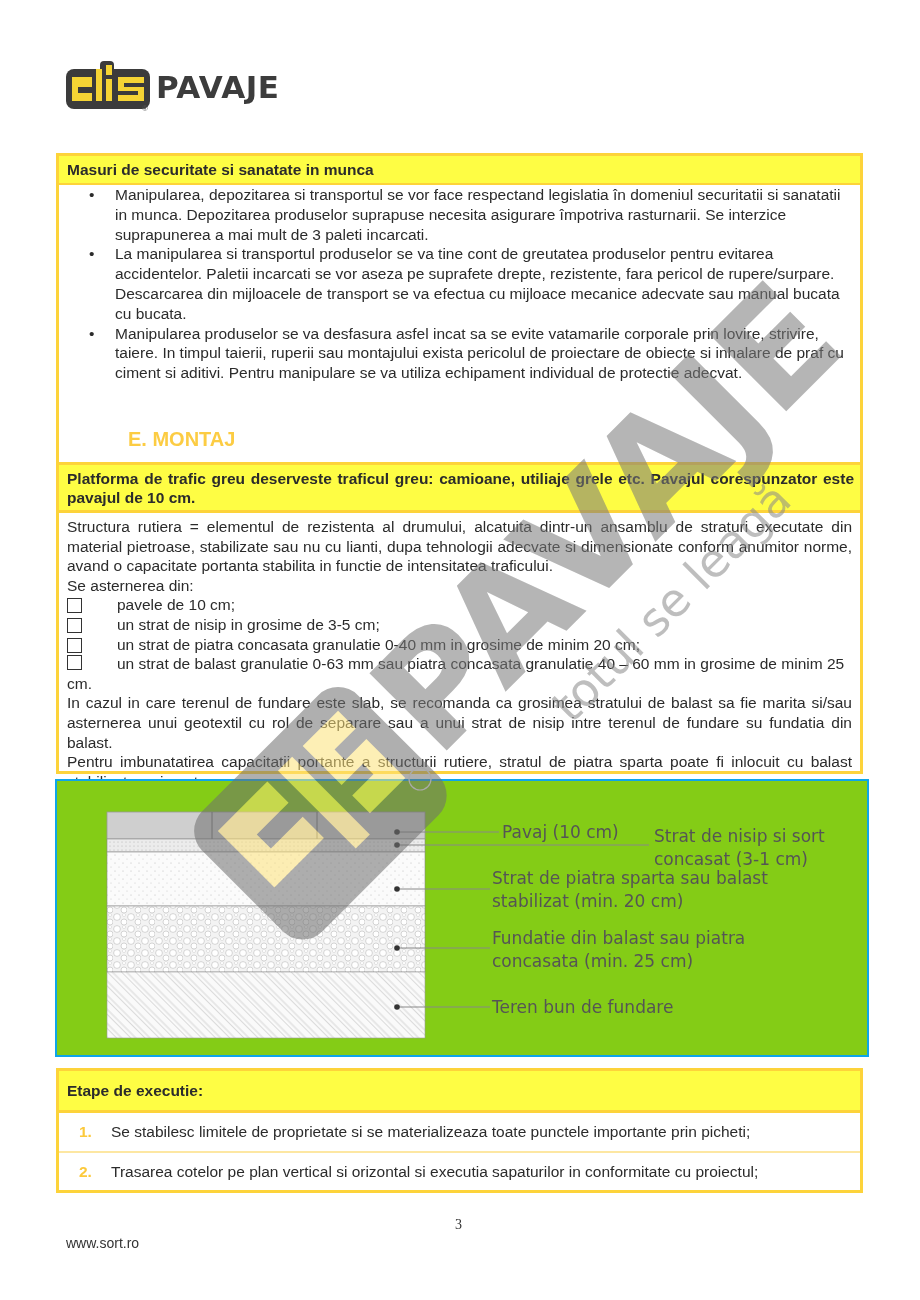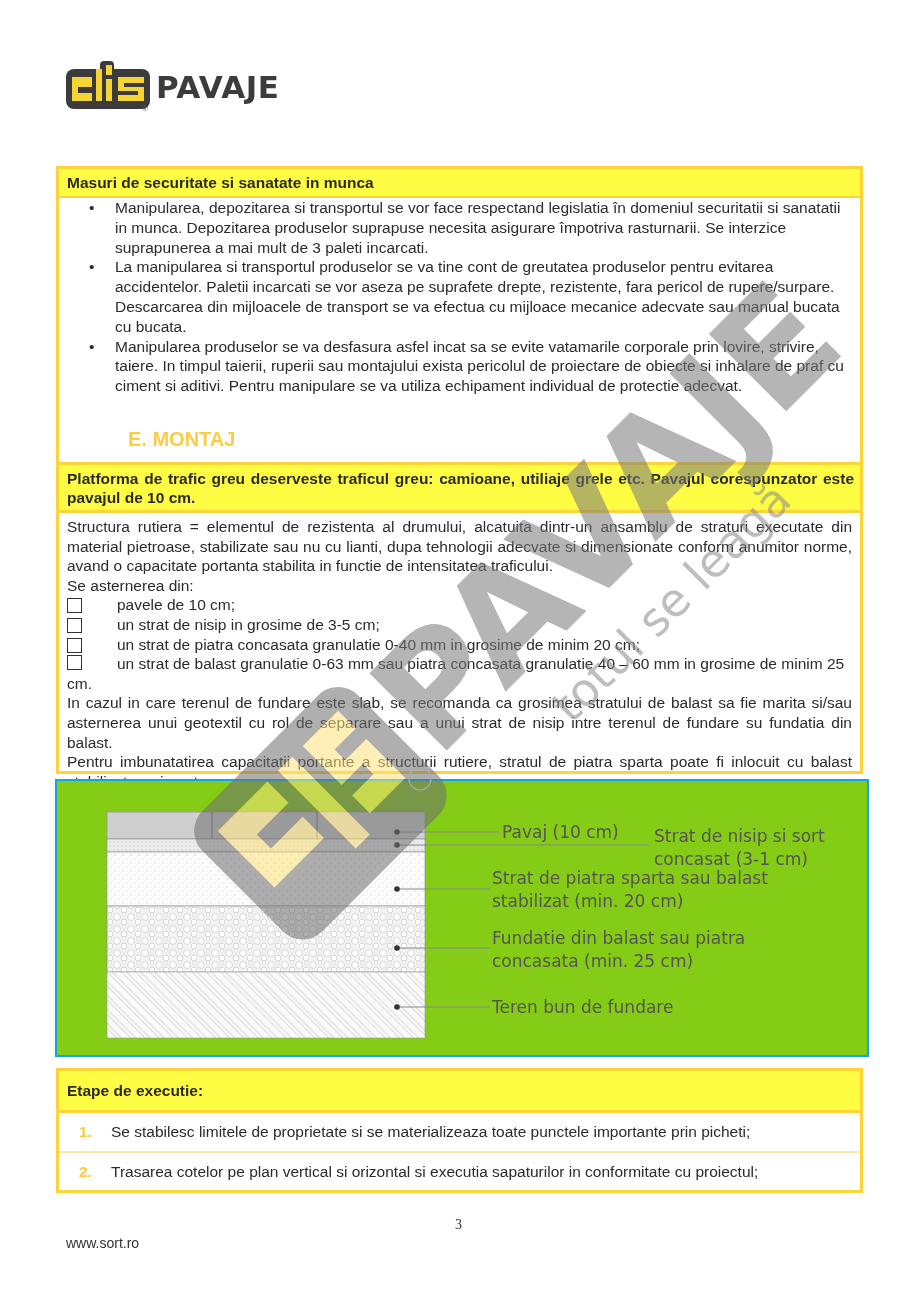--- a/index.html
+++ b/index.html
@@ -9,21 +9,21 @@
   .logo { position: absolute; left: 66px; top: 60px; height: 54px; display: flex; align-items: center; }
   .logo-mark { position: relative; width: 84px; height: 52px; }
   .logo-text { font-family: "DejaVu Sans", sans-serif; font-weight: bold; font-size: 31px; color: #3c3c3c;
                margin-left: 6px; letter-spacing: 0.5px; }
   .logo-reg { position: absolute; left: 76px; top: 44px; font-size: 8px; color: #555; }
 
   .box { position: absolute; left: 56px; width: 807px; border: 3px solid #fdd33a; box-sizing: border-box; }
   .box-head { background: #fefd44; font-weight: bold; font-size: 15.5px; color: #2b2b2b; padding: 4px 8px 4px 8px; line-height: 19px; }
   .box-body { font-size: 15.5px; line-height: 19.6px; padding: 4px 8px 2px 8px; }
 
-  #sec-box { top: 166px; height: 316px; }
+  #sec-box { top: 153px; height: 316px; }
   #sec-box .box-head { border-bottom: 2px solid #fdd33a; }
   .bullets { margin: 0; padding: 0 4px 0 0; list-style: none; }
   .bullets li { position: relative; padding-left: 56px; font-size: 15.5px; line-height: 19.8px; }
   .bullets li .dot { position: absolute; left: 30px; top: 0; }
 
   .section-title { position: absolute; left: 128px; top: 428px; font-weight: bold; font-size: 20px; color: #fccc43; }
 
   #montaj-box { top: 462px; height: 312px; }
   #montaj-box .box-head { text-align: justify; text-align-last: left; border-bottom: 3px solid #fdd33a; padding: 4px 6px 3px 8px; }
   .check-row { display: flex; }

